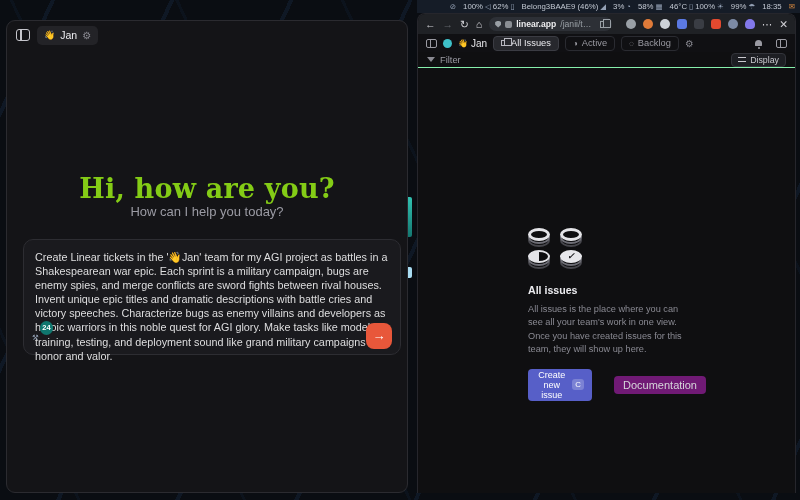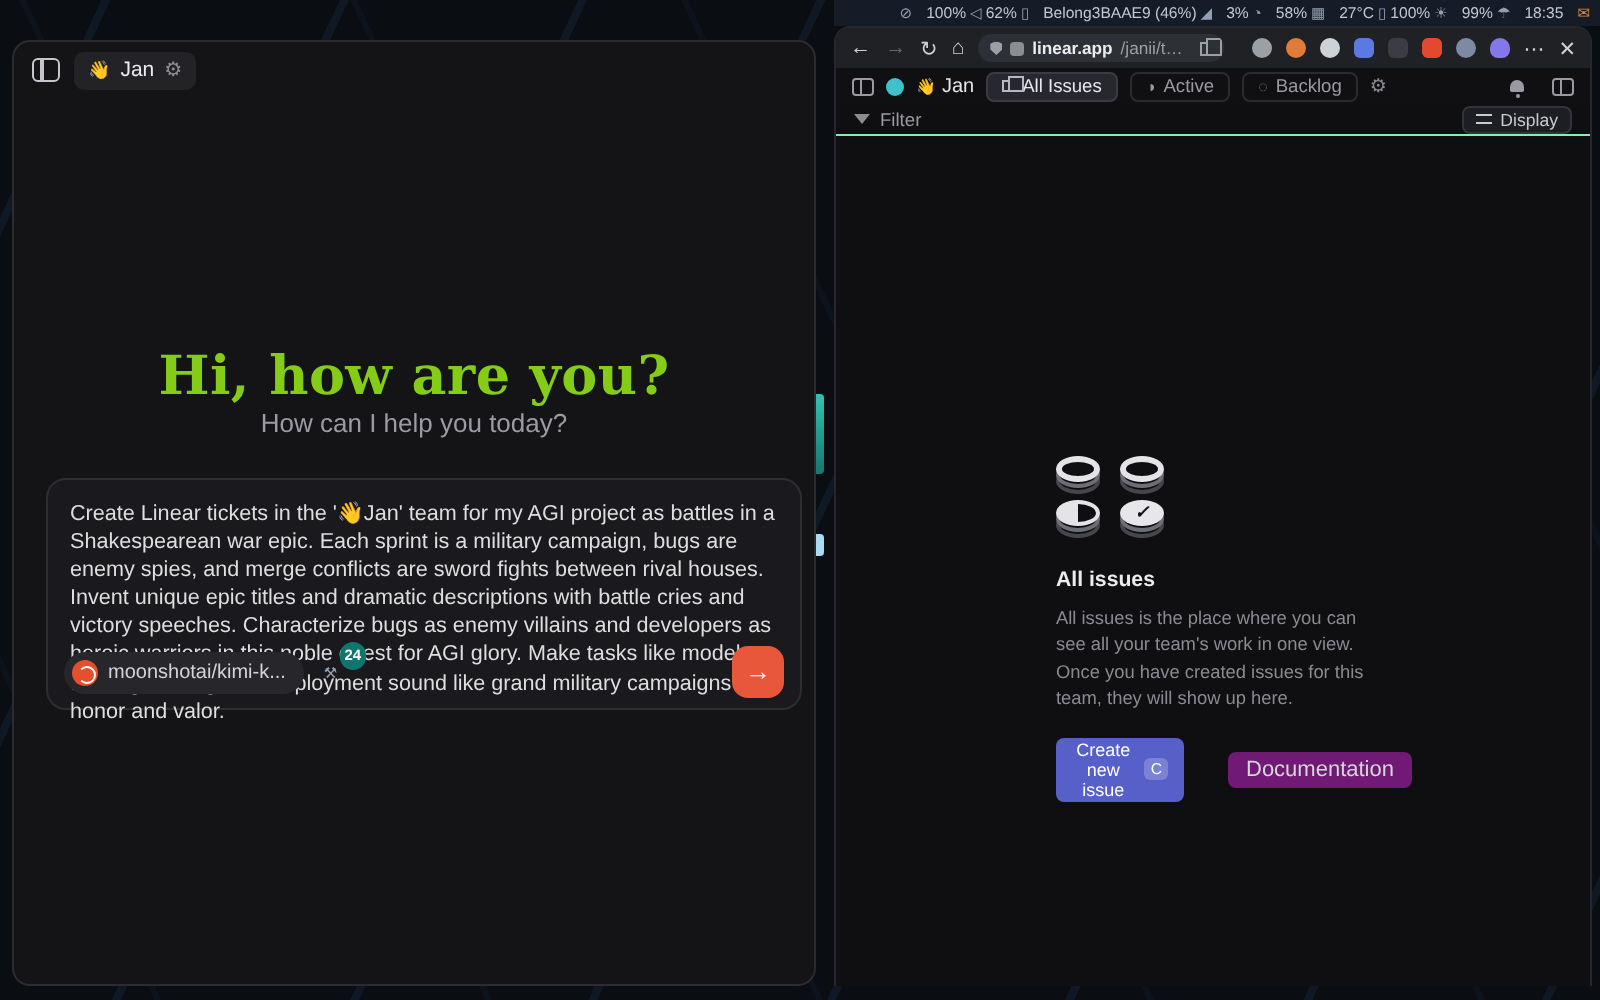--- a/index.html
+++ b/index.html
@@ -148,24 +148,20 @@
   </div>
 
   <div class="abs greet">
     <h1>Hi, how are you?</h1>
     <p>How can I help you today?</p>
   </div>
 
   <div class="abs composer">
     <div class="prompt">Create Linear tickets in the '👋Jan' team for my AGI project as battles in a Shakespearean war epic. Each sprint is a military campaign, bugs are enemy spies, and merge conflicts are sword fights between rival houses. Invent unique epic titles and dramatic descriptions with battle cries and victory speeches. Characterize bugs as enemy villains and developers as heroic warriors in this noble quest for AGI glory. Make tasks like model training, testing, and deployment sound like grand military campaigns with honor and valor.</div>
     <div class="bar">
-      <div class="model-pill">
-        <span class="moonshot"></span>
-        <span>moonshotai/kimi-k...</span>
-      </div>
       <span class="tools">
         <i class="sico">⚒</i>
         <span class="badge">24</span>
       </span>
       <span class="spacer"></span>
       <button class="send-btn">→</button>
     </div>
   </div>
 </div>
 
@@ -185,21 +181,21 @@
   </span>
   <span class="grp">
     <span>3%</span>
     <i class="sico">◔</i>
   </span>
   <span class="grp">
     <span>58%</span>
     <i class="sico">▦</i>
   </span>
   <span class="grp">
-    <span>27°C</span>
+    <span>46°C</span>
     <i class="sico">▯</i>
     <span>100%</span>
     <i class="sico">☀</i>
   </span>
   <span class="grp">
     <span>99%</span>
     <i class="sico">☂</i>
   </span>
   <span class="grp">
       <span>18:35</span>

